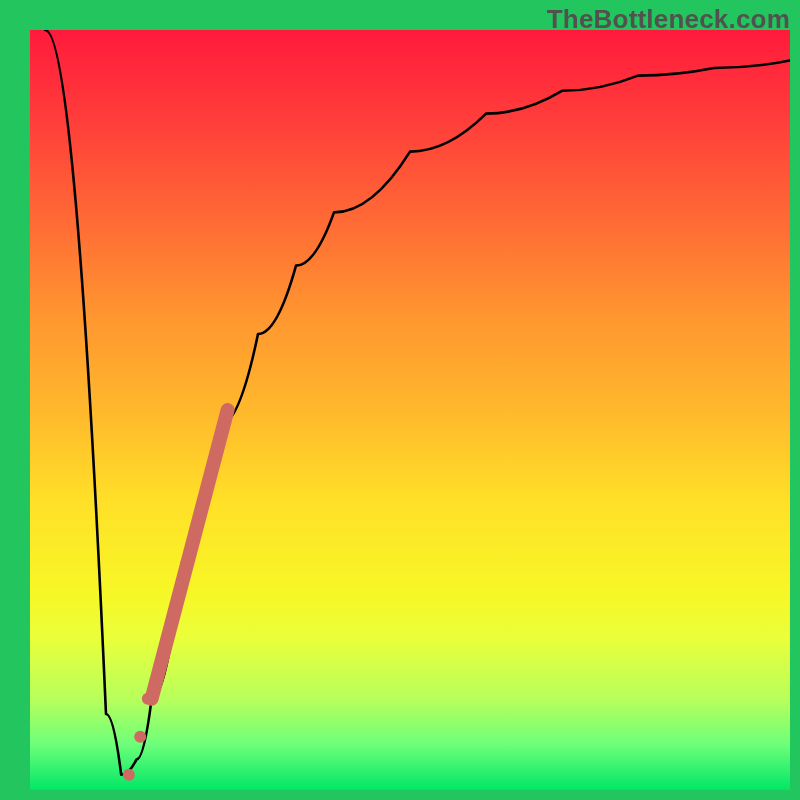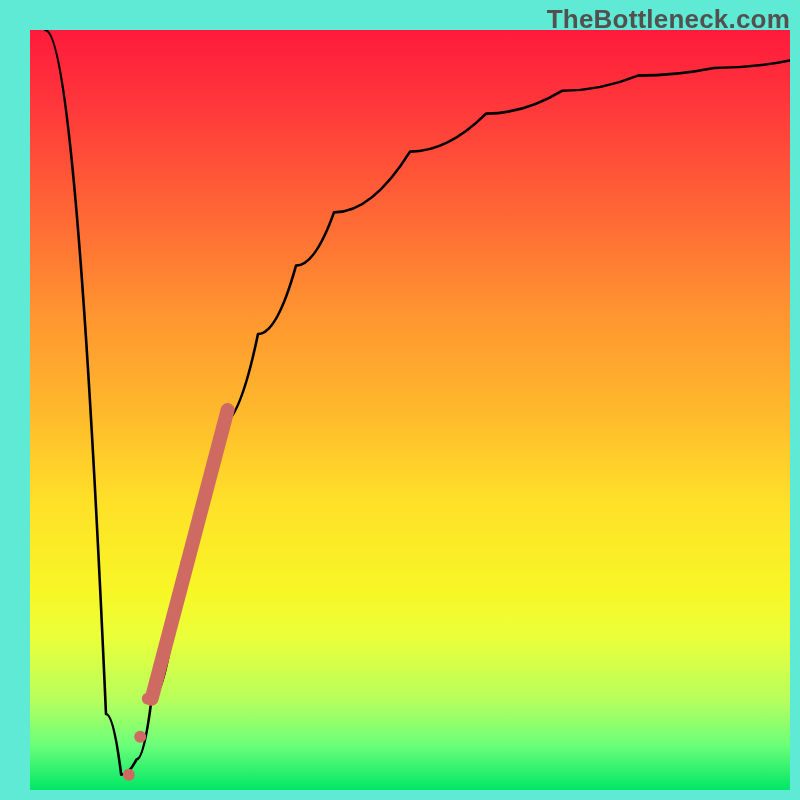--- a/index.html
+++ b/index.html
@@ -7,21 +7,21 @@
     padding: 0;
     width: 800px;
     height: 800px;
     background: #000;
     overflow: hidden;
   }
   .frame {
     position: relative;
     width: 800px;
     height: 800px;
-    background: #5eead4;
+    background: #22c55e;
   }
   .plot {
     position: absolute;
     left: 30px;
     top: 30px;
     width: 760px;
     height: 760px;
     background: linear-gradient(to bottom,
       #ff1a3c 0%,
       #ff3e3a 12%,

